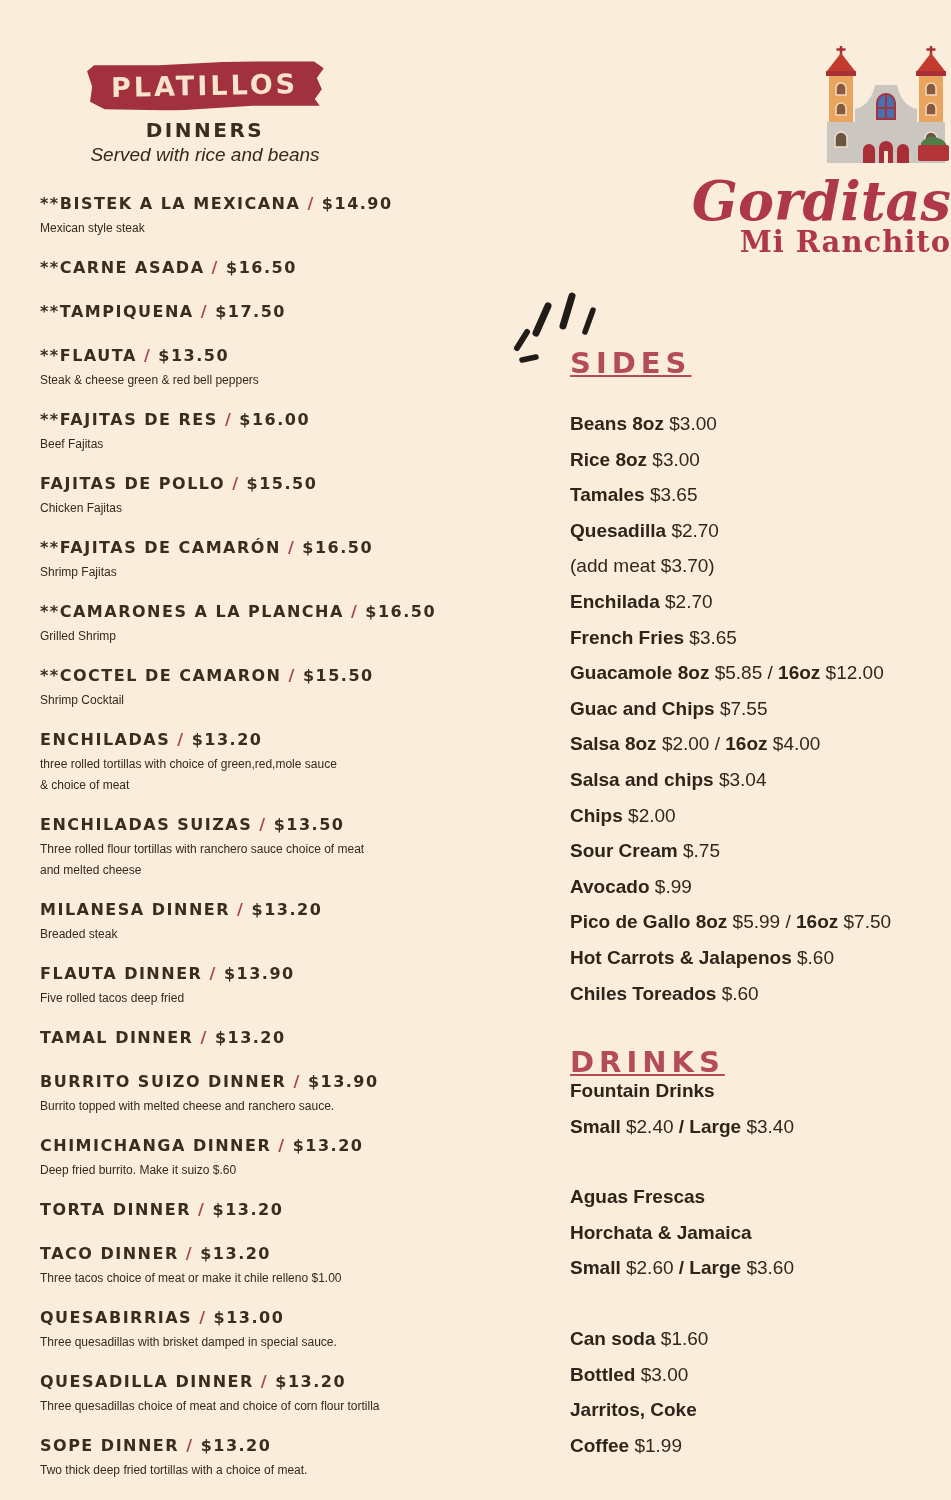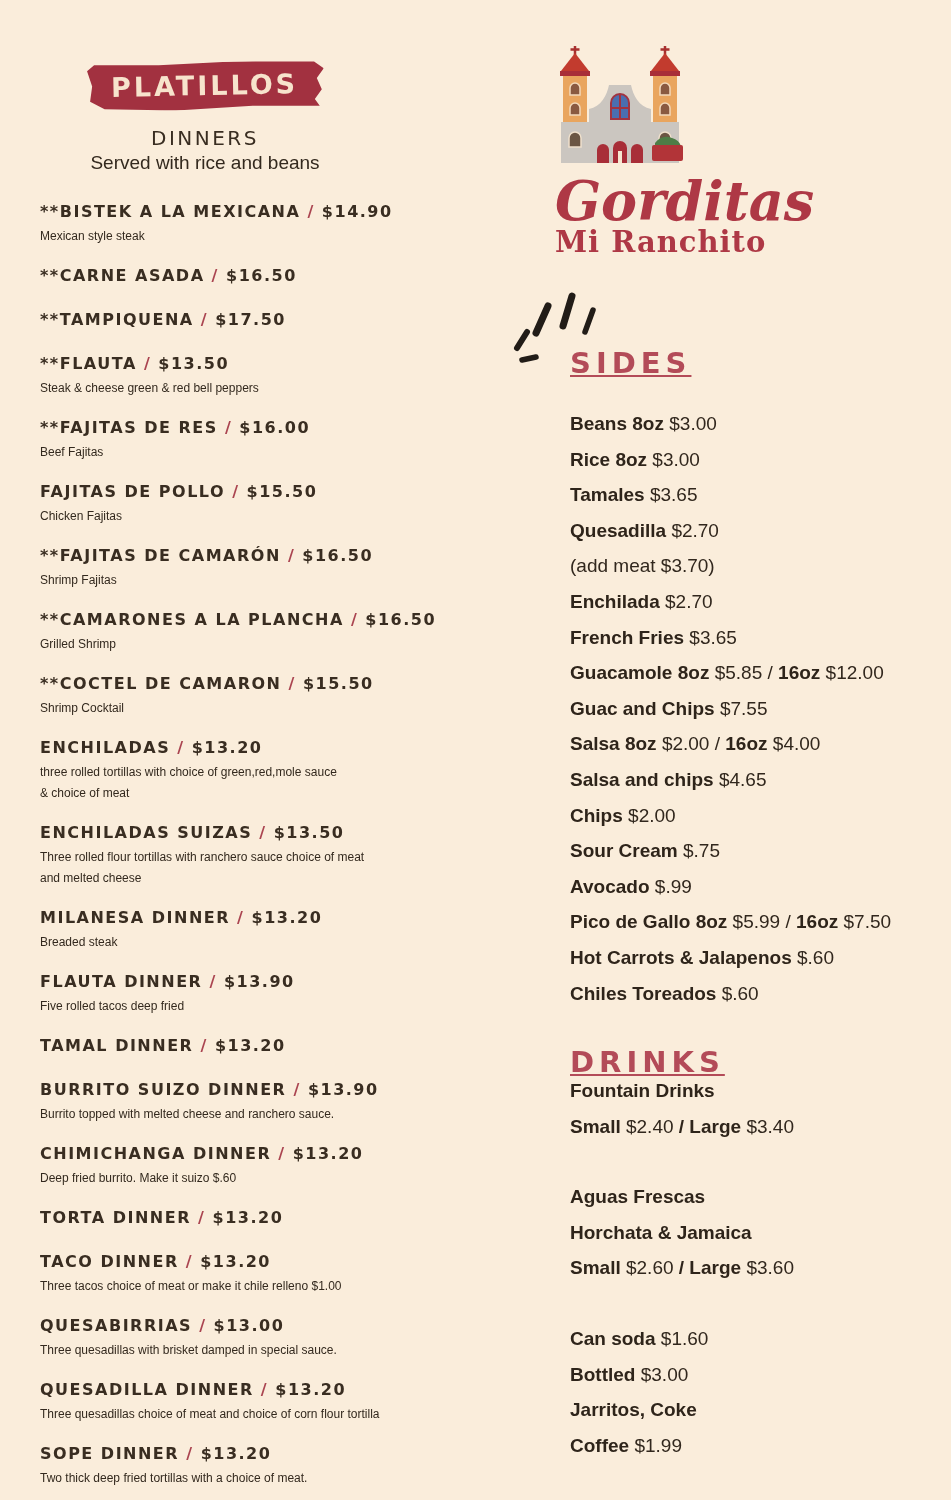--- a/index.html
+++ b/index.html
@@ -5,33 +5,33 @@
   html,body{margin:0;padding:0;background:#FAEDDB;}
   .page{position:relative;width:951px;height:1500px;background:var(--bg,#FAEDDB);overflow:hidden;
         font-family:"Liberation Sans",sans-serif;color:var(--ink,#392D21);}
   
   .left-col{position:absolute;left:40px;top:62px;width:500px;}
   .left-header{width:330px;text-align:center;}
   .banner{display:inline-block;background:var(--banner,#A23140);color:var(--banner-text,#F7E3CC);
           font-family:"DejaVu Sans",sans-serif;font-weight:bold;font-size:27px;letter-spacing:3px;
           padding:8px 26px 9px;transform:rotate(-1.2deg);
           clip-path:polygon(1% 14%,4% 2%,31% 5%,62% 0%,96% 4%,100% 18%,97% 38%,99% 62%,96% 82%,98% 96%,70% 93%,38% 100%,8% 94%,2% 78%,3% 46%);}
-  .dinners{margin-top:16px;font-family:"DejaVu Sans",sans-serif;font-weight:normal;font-size:20px;
+  .dinners{margin-top:8px;font-family:"DejaVu Sans",sans-serif;font-weight:bold;font-size:20px;
            letter-spacing:2.5px;color:var(--ink,#392D21);line-height:24px;}
-  .served{margin-top:2px;font-size:19px;line-height:22px;color:var(--desc-ink,#33291E);}
+  .served{margin-top:2px;font-size:19px;line-height:22px;color:var(--desc-ink,#33291E);font-style:italic;}
   .items{margin-top:27px;}
   .item{margin-bottom:18px;}
   .item.nodesc{margin-bottom:22px;}
   .item-line{font-family:"DejaVu Sans",sans-serif;font-weight:bold;font-size:16px;letter-spacing:1.5px;
              line-height:22px;color:var(--ink,#392D21);white-space:nowrap;}
   .item-slash{color:var(--slash-red,#AA4450);}
   .item-desc{margin-top:3px;font-size:12px;line-height:21px;color:var(--desc-ink,#33291E);white-space:pre-line;}
   
   .right-col{position:absolute;left:555px;top:45px;width:396px;height:1455px;}
-  .logo{text-align:left;}
+  .logo{text-align:right;}
   .logo-title{font-family:"DejaVu Serif",serif;font-style:italic;font-weight:bold;font-size:54px;
               line-height:56px;color:var(--logo-red,#AE3845);margin-top:4px;}
   .logo-sub{font-family:"DejaVu Serif",serif;font-weight:bold;font-size:29px;line-height:30px;
             color:var(--logo-red,#AE3845);margin-top:-2px;letter-spacing:1px;}
   .burst{position:absolute;left:-42px;top:243px;}
   .sides-heading,.drinks-heading{position:absolute;left:15px;font-family:"DejaVu Sans",sans-serif;
             font-weight:bold;font-size:29px;letter-spacing:5px;color:var(--heading-red,#B34B58);text-decoration:underline;}
   .sides-heading{top:301px;}
   .drinks-heading{top:1000px;}
   .sides-list{position:absolute;left:15px;top:361px;}
@@ -294,21 +294,21 @@
         <div class="menu-line"><span class="bseg">Beans 8oz</span><span> $3.00</span></div>
         <div class="menu-line"><span class="bseg">Rice 8oz</span><span> $3.00</span></div>
         <div class="menu-line"><span class="bseg">Tamales</span><span> $3.65</span></div>
         <div class="menu-line"><span class="bseg">Quesadilla</span><span> $2.70</span></div>
         <div class="menu-line"><span>(add meat $3.70)</span></div>
         <div class="menu-line"><span class="bseg">Enchilada</span><span> $2.70</span></div>
         <div class="menu-line"><span class="bseg">French Fries</span><span> $3.65</span></div>
         <div class="menu-line"><span class="bseg">Guacamole 8oz</span><span> $5.85 / </span><span class="bseg">16oz</span><span> $12.00</span></div>
         <div class="menu-line"><span class="bseg">Guac and Chips</span><span> $7.55</span></div>
         <div class="menu-line"><span class="bseg">Salsa 8oz</span><span> $2.00  / </span><span class="bseg">16oz</span><span> $4.00</span></div>
-        <div class="menu-line"><span class="bseg">Salsa and chips</span><span> $4.65</span></div>
+        <div class="menu-line"><span class="bseg">Salsa and chips</span><span> $3.04</span></div>
         <div class="menu-line"><span class="bseg">Chips</span><span> $2.00</span></div>
         <div class="menu-line"><span class="bseg">Sour Cream</span><span> $.75</span></div>
         <div class="menu-line"><span class="bseg">Avocado</span><span> $.99</span></div>
         <div class="menu-line"><span class="bseg">Pico de Gallo 8oz</span><span> $5.99 / </span><span class="bseg">16oz</span><span> $7.50</span></div>
         <div class="menu-line"><span class="bseg">Hot Carrots &amp; Jalapenos</span><span> $.60</span></div>
         <div class="menu-line"><span class="bseg">Chiles Toreados</span><span> $.60</span></div>
       </div>
 
     <div class="drinks-heading">DRINKS</div>
     <div class="drinks-list" id="drinks-list">

